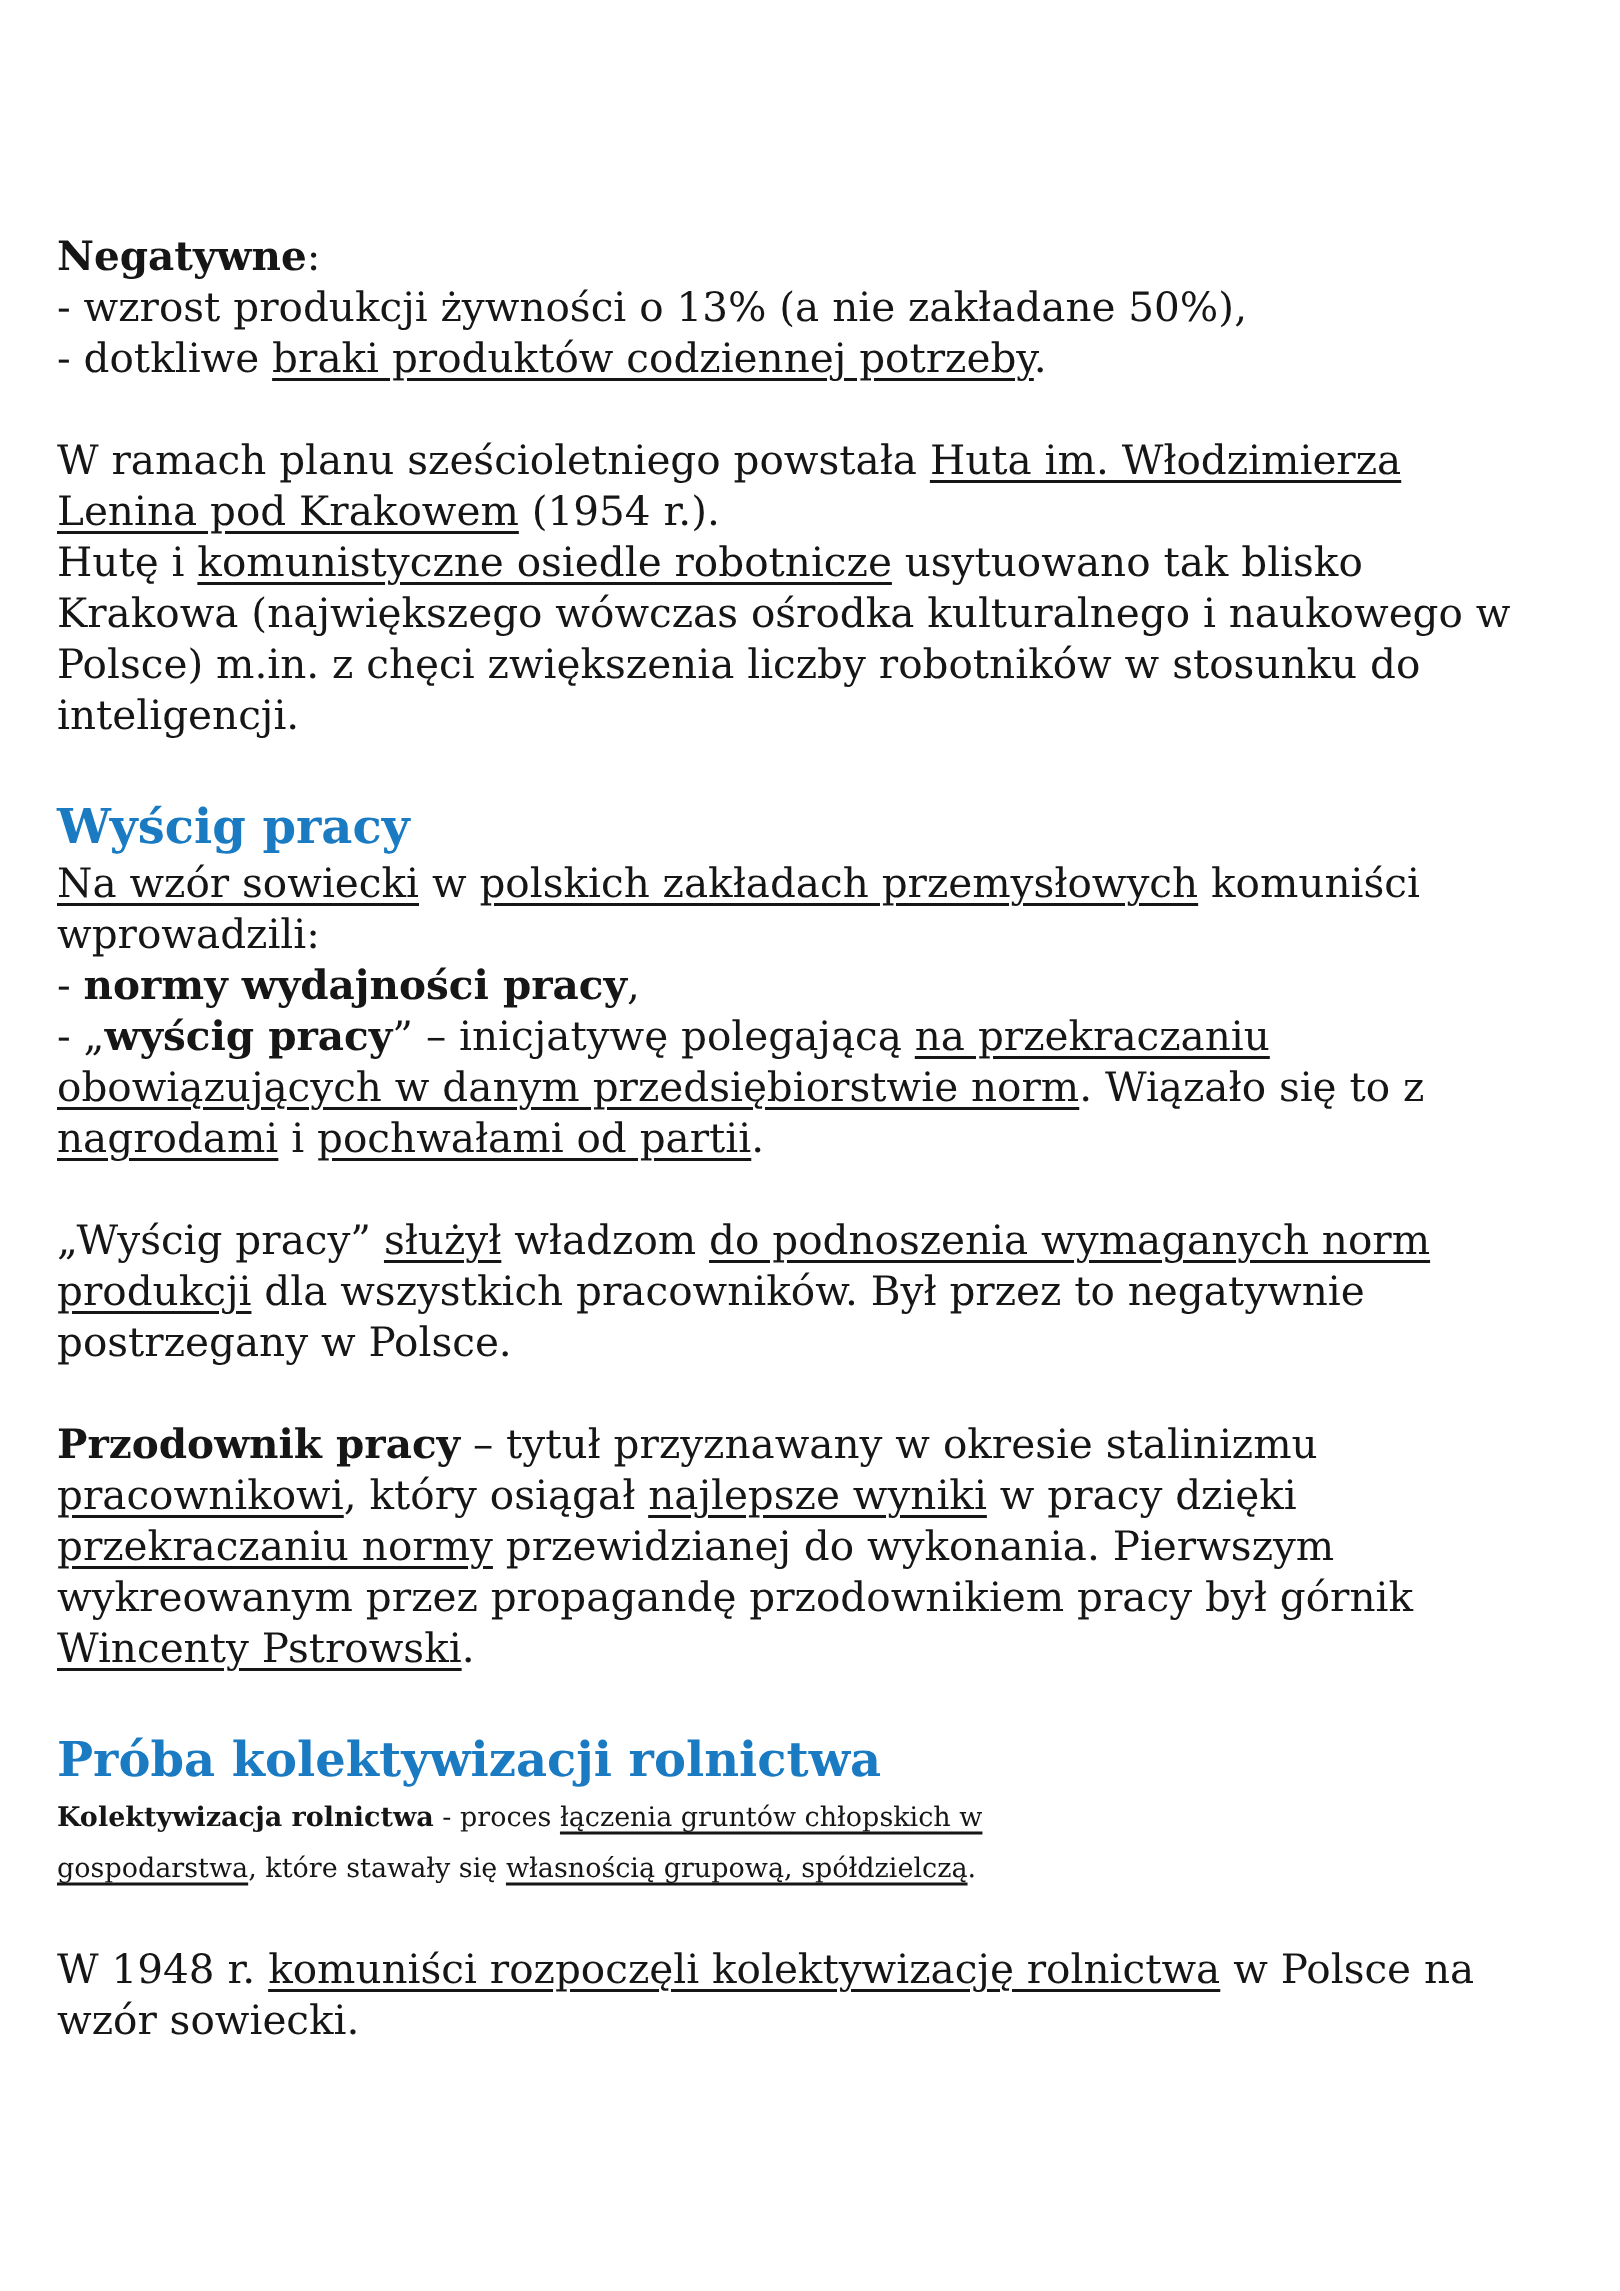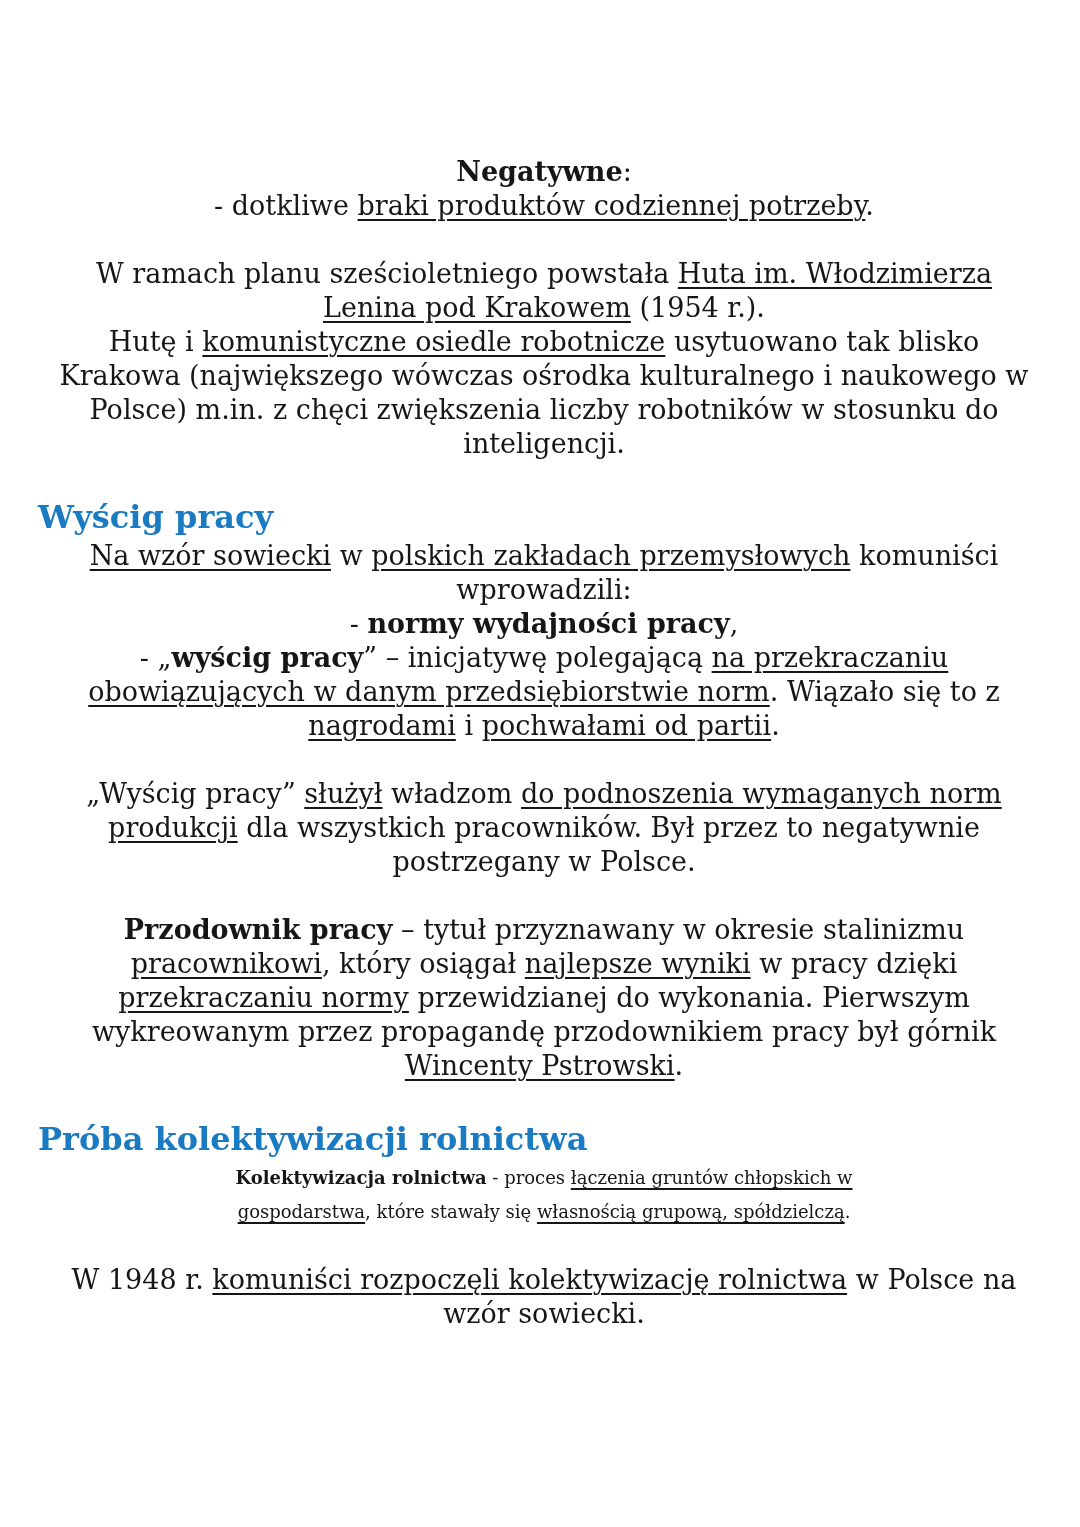--- a/index.html
+++ b/index.html
@@ -19,21 +19,20 @@
     padding: 155px 30px 0 38px;
     font-family: "DejaVu Serif", "Liberation Serif", serif;
     font-size: 27px;
     line-height: 34px;
     color: #161616;
     background: #ffffff;
   }
   .line {
     height: 34px;
     white-space: nowrap;
-    text-align: center;
   }
   .sp {
     height: 34px;
   }
   .heading {
     margin: 0;
     font-size: 32px;
     line-height: 44px;
     height: 44px;
     font-weight: bold;
@@ -51,20 +50,21 @@
     margin-top: 36px;
   }
 </style>
 </head>
 <body>
 
 <div class="page">
 
   <div>
     <div class="line"><span class="b">Negatywne</span><span>:</span></div>
+    <div class="line"><span>- wzrost produkcji żywności o 13% (a nie zakładane 50%),</span></div>
     <div class="line"><span>- dotkliwe </span><span class="u">braki produktów codziennej potrzeby</span><span>.</span></div>
   </div>
 
   <div class="sp"></div>
 
   <div>
     <div class="line"><span>W ramach planu sześcioletniego powstała </span><span class="u">Huta im. Włodzimierza</span></div>
     <div class="line"><span class="u">Lenina pod Krakowem</span><span> (1954 r.).</span></div>
     <div class="line"><span>Hutę i </span><span class="u">komunistyczne osiedle robotnicze</span><span> usytuowano tak blisko</span></div>
     <div class="line"><span>Krakowa (największego wówczas ośrodka kulturalnego i naukowego w</span></div>

